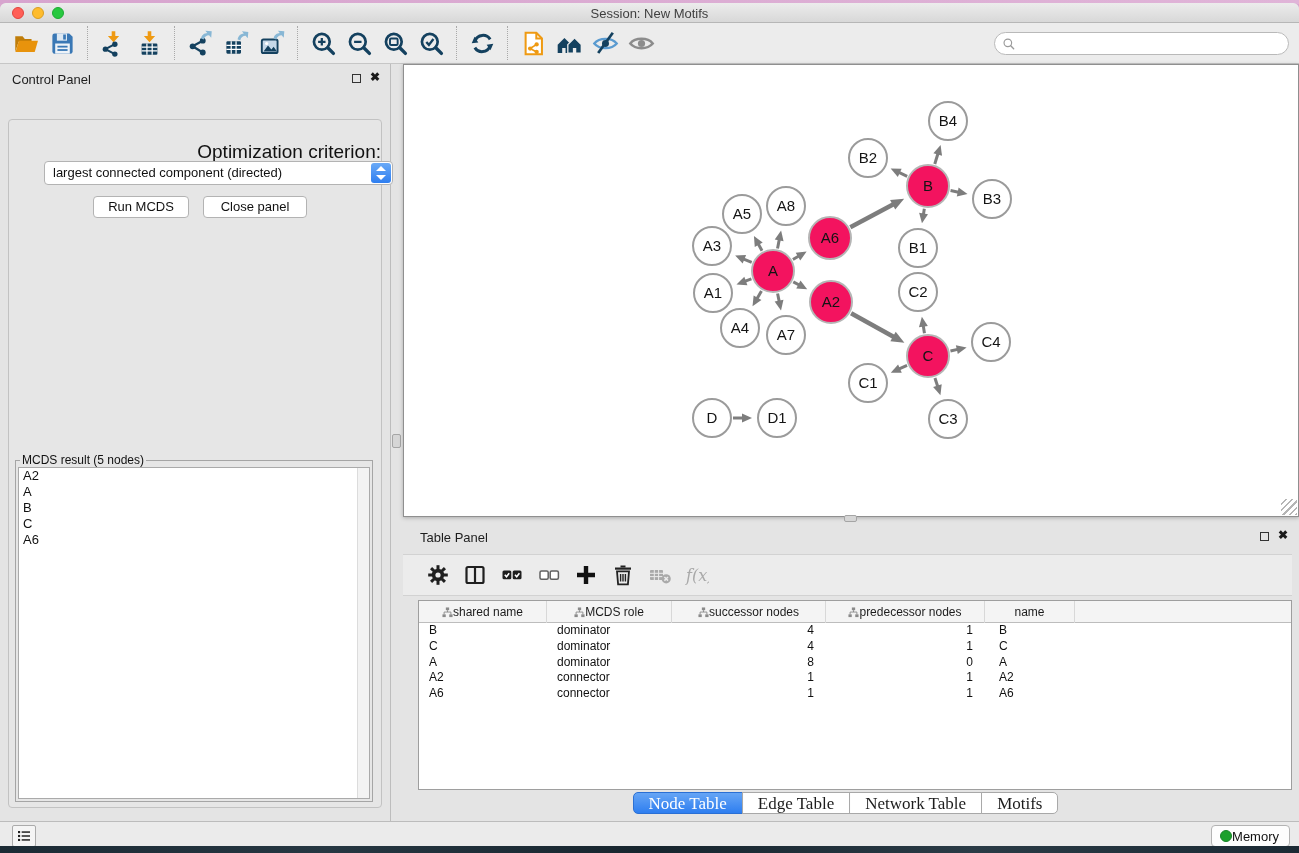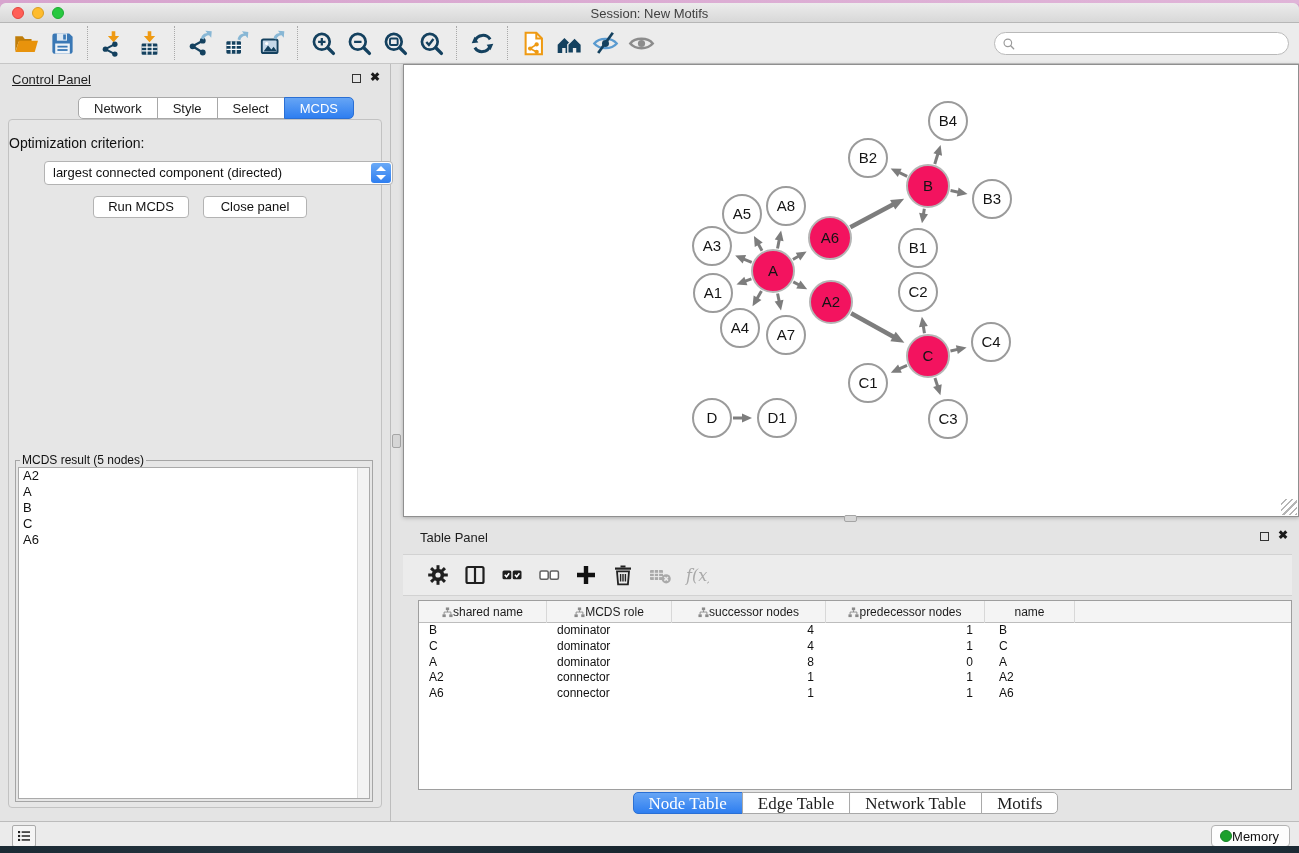--- a/index.html
+++ b/index.html
@@ -40,35 +40,35 @@
     background:#fff; border:1px solid #b9b9b9; border-radius:12px; display:flex;
     align-items:center; padding-left:7px; }
   #search-box svg { width:14px; height:14px; }
   #search-box input { border:none; outline:none; flex:1; height:18px; font-size:12px;
     background:transparent; font-family:"Liberation Sans",sans-serif; }
 
   
   #control-panel { position:absolute; left:0; top:61px; width:391px; height:757px;
     background:#e4e4e4; border-right:1px solid #bdbdbd; }
   .panel-head { position:relative; height:26px; }
-  .panel-head .panel-title { position:absolute; left:12px; top:8px; font-size:13px; color:#1e1e1e;text-decoration:underline; }
+  .panel-head .panel-title { position:absolute; left:12px; top:8px; font-size:13px; color:#1e1e1e; }
   .float-ic { position:absolute; top:10px; width:9px; height:9px; border:1.5px solid #333; }
   .close-ic { position:absolute; top:6px; font-size:12px; color:#1a1a1a; font-weight:bold; }
   #control-panel .float-ic { right:29px; } #control-panel .close-ic { right:10px; }
 
   .seg-tabs { position:absolute; left:78px; top:33px; display:flex; }
   .seg-tab { height:22px; line-height:21px; padding:0 15px; font-size:13px; color:#1c1c1c;
     background:#fff; border:1px solid #a8a8a8; margin-left:-1px; }
   .seg-tab:first-child { border-radius:5px 0 0 5px; margin-left:0; }
   .seg-tab:last-child { border-radius:0 5px 5px 0; }
   .seg-tab.active { background:linear-gradient(#66a5f5,#2e7ef0); color:#fff; border-color:#2a6fd4; }
 
   #cp-content { position:absolute; left:8px; right:8px; top:55px; bottom:13px;
     border:1px solid #c2c2c2; border-radius:4px; background:#e6e6e6; }
-  #opt-label { position:absolute; width:100%; top:15px; text-align:left; font-size:14px; color:#111; }
+  #opt-label { position:absolute; width:100%; top:21px; text-align:right; font-size:19px; color:#111; }
   #criterion-select { position:absolute; left:35px; top:41px; width:349px; height:24px;
     background:#fff; border:1px solid #b3b3b3; border-radius:4px; font-size:13px; color:#111;
     line-height:22px; padding-left:8px; }
   #criterion-select .stepper { position:absolute; right:1px; top:1px; width:20px; height:20px;
     border-radius:3px; background:linear-gradient(#6aaaf7,#2e7ef0); }
   .stepper i { position:absolute; left:5px; width:0; height:0; border-left:5px solid transparent;
     border-right:5px solid transparent; }
   .stepper .up { top:3px; border-bottom:5px solid #fff; }
   .stepper .dn { bottom:3px; border-top:5px solid #fff; }
   .cp-btn { position:absolute; top:76px; height:22px; background:#fff; border:1px solid #b3b3b3;
@@ -427,26 +427,20 @@
         <input type="text" placeholder="" style="">
       </div>
     </div>
 
     <div id="control-panel">
       <div class="panel-head">
         <span class="panel-title">Control Panel</span>
         <span class="float-ic"></span>
         <span class="close-ic">✖</span>
       </div>
-      <div class="seg-tabs">
-          <div class="seg-tab">Network</div>
-          <div class="seg-tab">Style</div>
-          <div class="seg-tab">Select</div>
-          <div class="seg-tab active">MCDS</div>
-        </div>
 
       <div id="cp-content">
         <div id="opt-label">Optimization criterion:</div>
         <div id="criterion-select">
           <span>largest connected component (directed)</span>
           <span class="stepper">
             <i class="up"></i>
               <i class="dn"></i>
           </span>
         </div>

